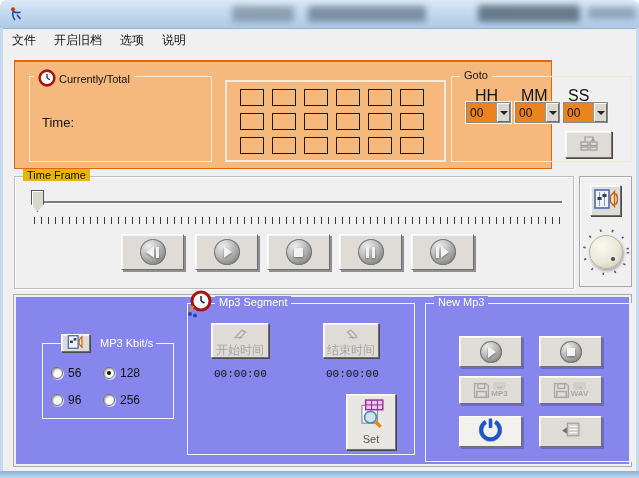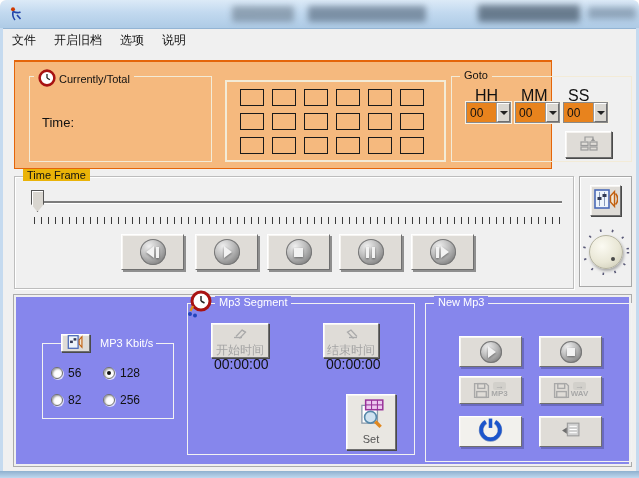--- a/index.html
+++ b/index.html
@@ -96,21 +96,21 @@
   .radio{width:12px;height:12px;border-radius:50%;background:#fff;border:1px solid #6f6f6f;
     box-shadow:inset 1px 1px 2px rgba(0,0,0,.4), 1px 1px 0 rgba(255,255,255,.7);
     display:inline-flex;align-items:center;justify-content:center;box-sizing:border-box;}
   .radio.checked::after{content:"";width:4px;height:4px;border-radius:50%;background:#101010;}
   .radio-label{font-size:12px;color:#111;}
   .g-segment{left:171px;top:6px;width:226px;height:150px;}
   .seg-clock{position:absolute;left:-1px;top:-14px;}
   .seg-legend{left:27px;}
   .time-btn{position:absolute;top:19px;width:58px;height:35px;flex-direction:column;gap:1px;}
   .time-btn .lbl{font-size:12px;color:#A4A4A4;line-height:12px;}
-  .seg-time{position:absolute;top:52px;font-size:14px;color:#111;}
+  .seg-time{position:absolute;top:64px;font-size:11px;color:#111;font-family:Liberation Mono, monospace;}
   .set-btn{position:absolute;left:158px;top:90px;width:50px;height:56px;flex-direction:column;
     background:#E9E7E2;}
   .set-btn .lbl{font-size:11px;color:#555;}
   .g-newmp3{left:409px;top:6px;width:205px;height:157px;}
   .n-btn{position:absolute;width:63px;box-shadow:2px 2px 0 #6a6ac0, inset 1px 1px 0 #f6f4f1;}
   .save-ico{display:flex;align-items:center;gap:1px;}
   .save-col{display:flex;flex-direction:column;align-items:center;line-height:8px;}
   .save-arrow{font-size:9px;color:#a8a8a8;background:#d2d0cb;padding:0 2px;border-radius:2px;}
   .save-lbl{font-size:8px;font-weight:bold;color:#a8a8a8;}
 </style>
@@ -314,21 +314,21 @@
           <div class="radio-item">
             <span class="radio"></span>
             <span class="radio-label">56</span>
           </div>
           <div class="radio-item">
             <span class="radio checked"></span>
             <span class="radio-label">128</span>
           </div>
           <div class="radio-item">
             <span class="radio"></span>
-            <span class="radio-label">82</span>
+            <span class="radio-label">96</span>
           </div>
           <div class="radio-item">
             <span class="radio"></span>
             <span class="radio-label">256</span>
           </div>
         </div>
     </div>
 
     <div class="group g-segment">
       <span class="seg-clock">

